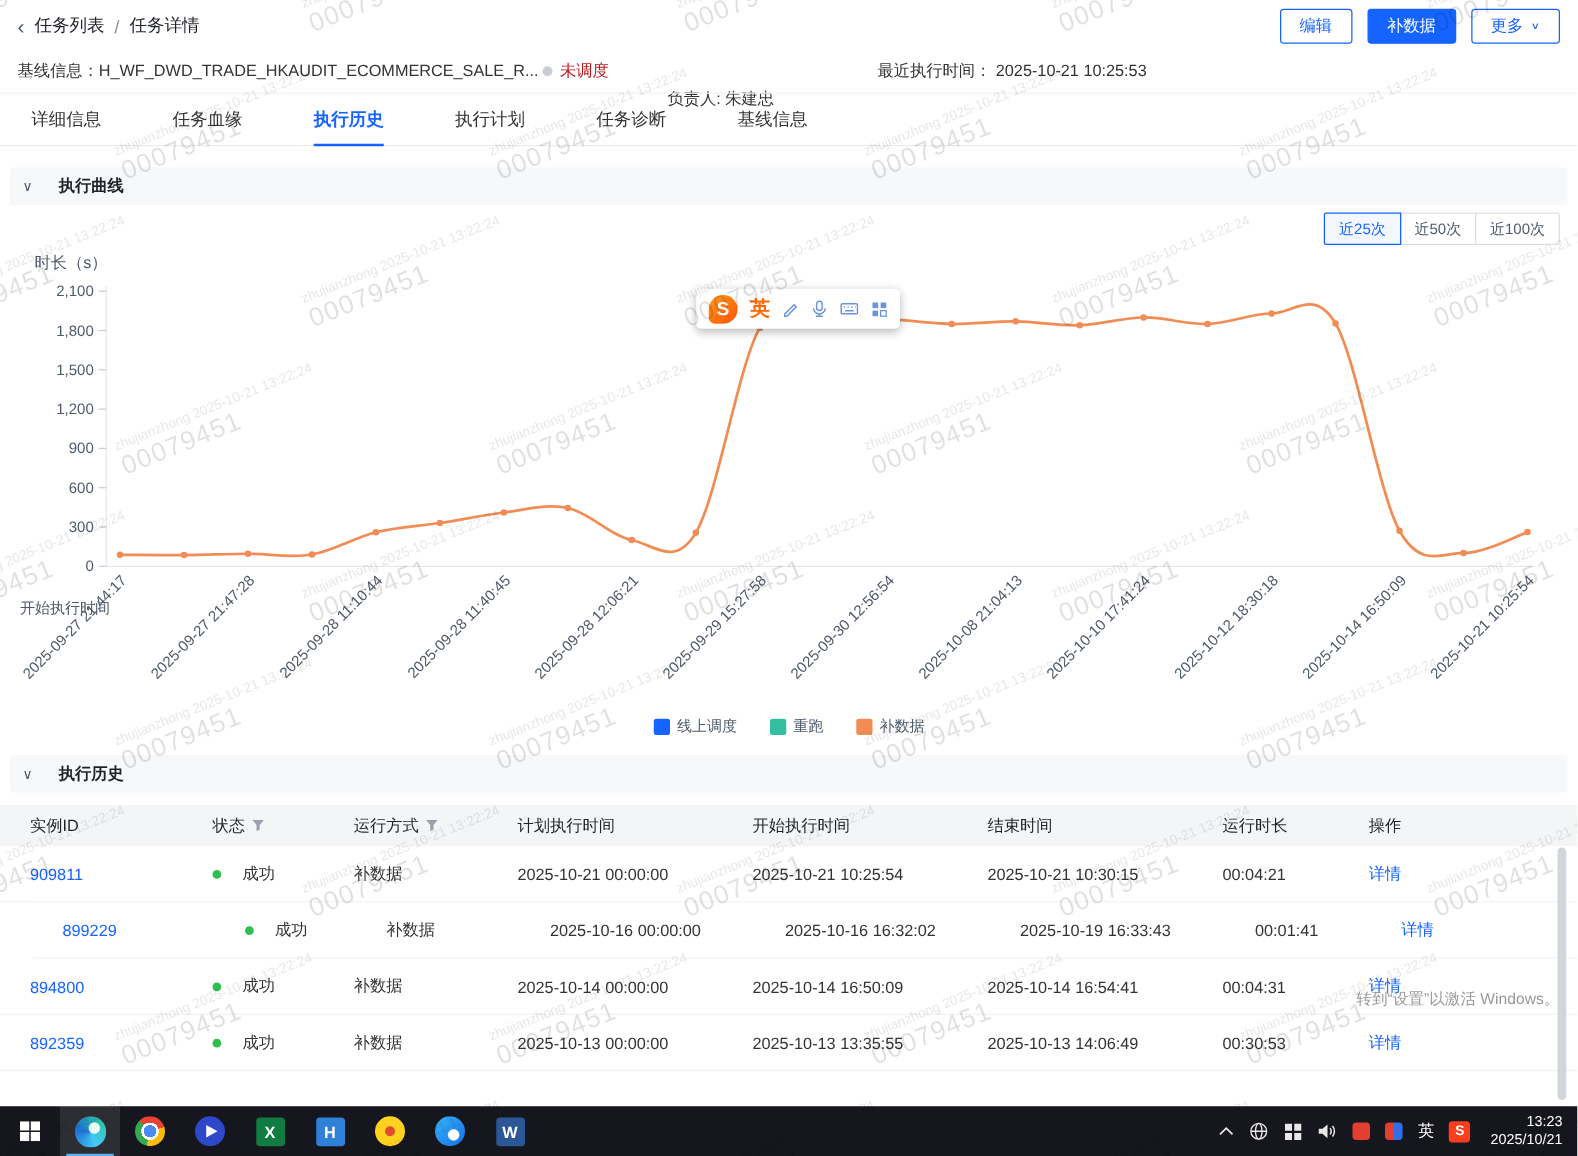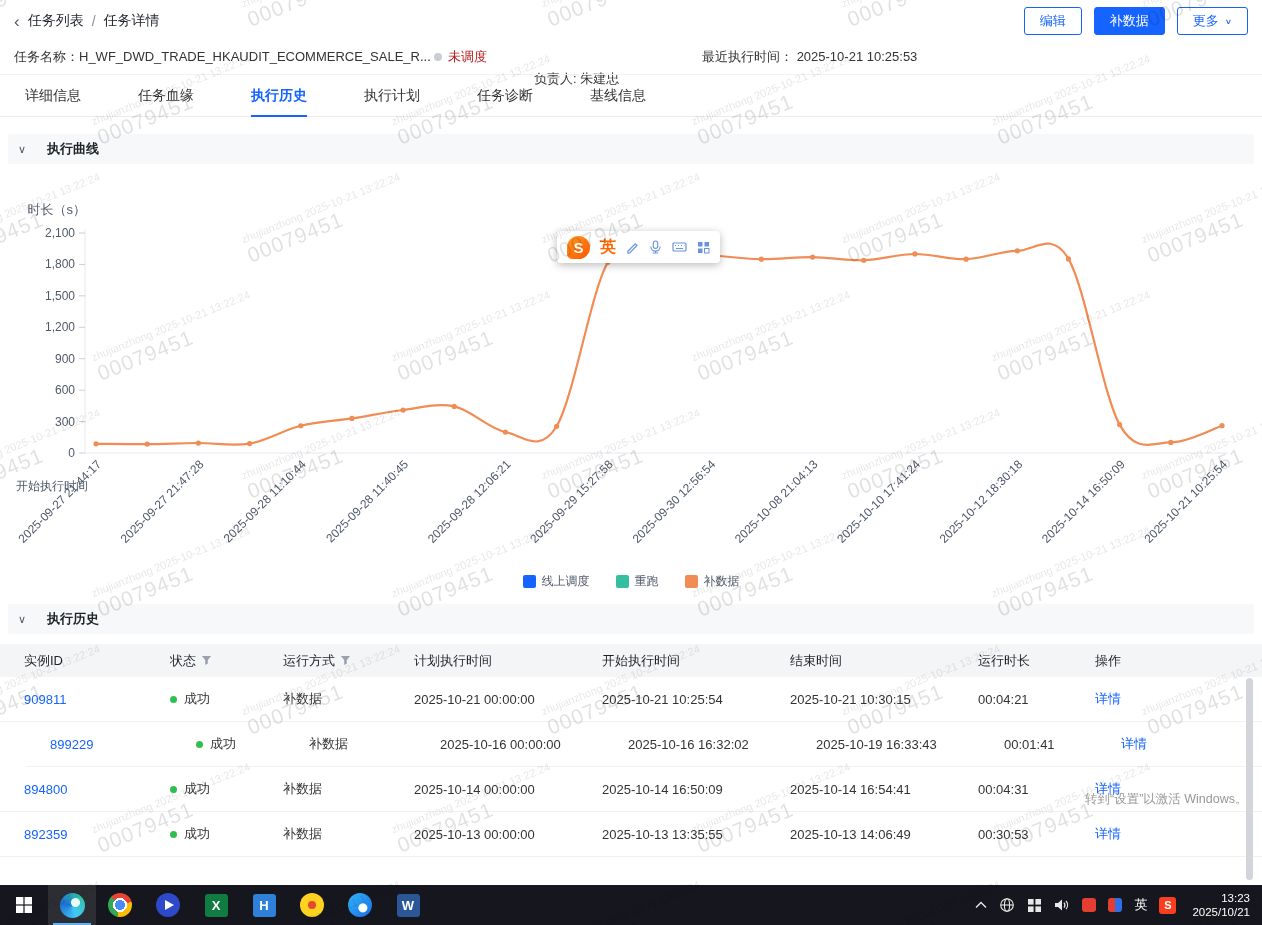--- a/index.html
+++ b/index.html
@@ -53,21 +53,21 @@
   .legend-item{display:flex;align-items:center;gap:6px;}
   .legend-swatch{width:13px;height:13px;border-radius:2px;display:inline-block;}
 
   
   .thead,.trow{display:grid;grid-template-columns:146px 113px 131px 188px 188px 188px 117px 1fr;align-items:center;padding-left:24px;position:absolute;left:0;right:0;}
   .thead{top:644px;height:33px;background:#f4f5f7;color:#1f2329;}
   .th{display:flex;align-items:center;gap:5px;}
   .trow{height:45px;border-bottom:1px solid #f0f1f3;background:#fff;}
   .r0{top:677px;}.r1{top:722px;margin-left:26px;}.r2{top:767px;}.r3{top:812px;}
   .link{color:#1664ff;cursor:pointer;}
-  .cell-status{display:flex;align-items:center;gap:7px;}
+  .cell-status{display:flex;align-items:center;gap:17px;}
   .dot-green{width:7px;height:7px;border-radius:50%;background:#2fbf4f;display:inline-block;}
   .vscroll{position:absolute;right:9px;top:678px;width:7px;height:202px;border-radius:4px;background:#d2d5da;z-index:30;}
 
   
   .ime{position:absolute;top:231px;left:557px;height:32px;background:#fff;border-radius:4px;
        box-shadow:0 2px 8px rgba(0,0,0,.28);display:flex;align-items:center;gap:10px;padding:0 10px;z-index:40;}
   .ime-logo{width:23px;height:23px;border-radius:50% 50% 50% 5px;background:linear-gradient(140deg,#ff9a1f,#ff5400);
        color:#fff;font-weight:700;font-size:15px;display:flex;align-items:center;justify-content:center;}
   .ime-mode{color:#f60;font-size:16px;font-weight:700;}
   .ime svg{display:block;}
@@ -129,21 +129,21 @@
       <button class="btn primary">补数据</button>
       <button class="btn outline">
         <span>更多</span>
         <span class="caret">∨</span>
       </button>
     </div>
   </div>
 
   <div class="info-row">
     <span class="info-name">
-      <span>任务名称：</span><span>H_WF_DWD_TRADE_HKAUDIT_ECOMMERCE_SALE_R...</span>
+      <span>基线信息：</span><span>H_WF_DWD_TRADE_HKAUDIT_ECOMMERCE_SALE_R...</span>
     </span>
     <span class="status">
       <i class="dot"></i>
       <span>未调度</span>
     </span>
     <span class="owner">
       <span>负责人: </span><span>朱建忠</span>
     </span>
     <span>
       <span>最近执行时间：</span>&nbsp;<span>2025-10-21 10:25:53</span>
@@ -158,20 +158,25 @@
     <div class="tab">执行计划</div>
     <div class="tab">任务诊断</div>
     <div class="tab">基线信息</div>
   </div>
 
   <div class="section-bar" id="sec1">
     <span class="sec-caret">∨</span>
     <span class="sec-title">执行曲线</span>
   </div>
 
+  <div class="range-group">
+    <button class="range active">近25次</button>
+    <button class="range">近50次</button>
+    <button class="range">近100次</button>
+  </div>
 
   <svg id="exec-chart" width="1262" height="374">
       <text x="86" y="16" text-anchor="end" fill="#4e5969" font-size="13">时长（s）</text>
       <line x1="85" y1="31" x2="85" y2="255" stroke="#e5e8ee" stroke-width="1"></line>
       <line x1="85" y1="255" x2="1228" y2="255" stroke="#e5e8ee" stroke-width="1"></line>
       <line x1="79" y1="255" x2="85" y2="255" stroke="#c9ced6" stroke-width="1"></line>
       <text x="75" y="259" text-anchor="end" fill="#4e5969" font-size="12">0</text>
       <line x1="79" y1="223.57142857142858" x2="85" y2="223.57142857142858" stroke="#c9ced6" stroke-width="1"></line>
       <text x="75" y="227.57142857142858" text-anchor="end" fill="#4e5969" font-size="12">300</text>
       <line x1="79" y1="192.14285714285714" x2="85" y2="192.14285714285714" stroke="#c9ced6" stroke-width="1"></line>

